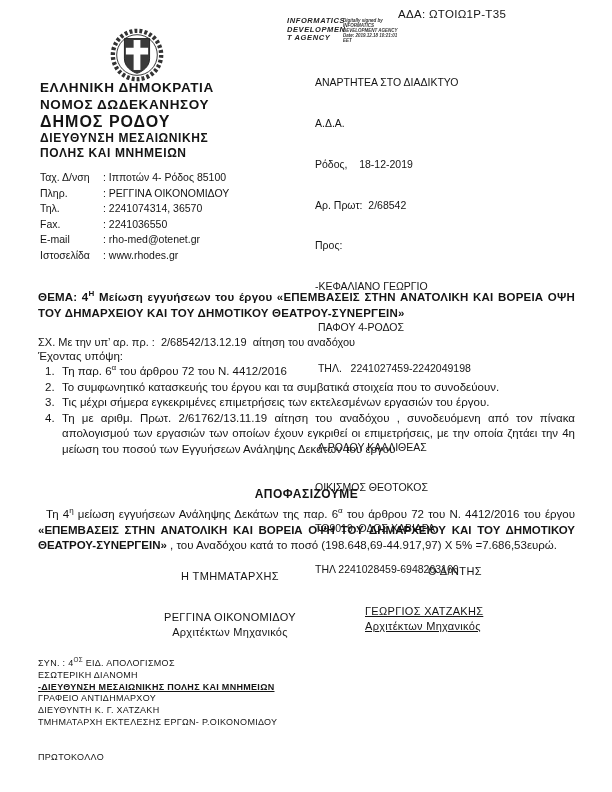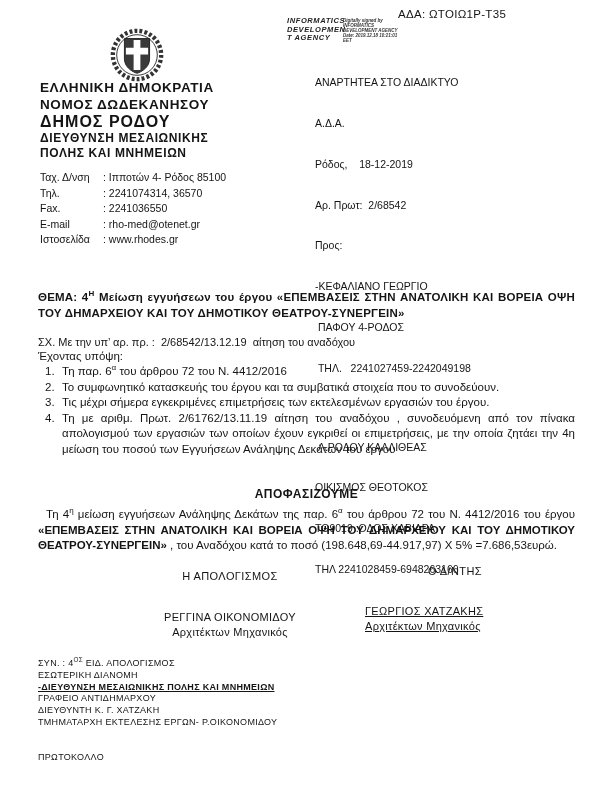--- a/index.html
+++ b/index.html
@@ -84,20 +84,21 @@
   <div class="abs org">
     <div class="org-l1">ΕΛΛΗΝΙΚΗ  ΔΗΜΟΚΡΑΤΙΑ</div>
     <div class="org-l2">ΝΟΜΟΣ ΔΩΔΕΚΑΝΗΣΟΥ</div>
     <div class="org-l3">ΔΗΜΟΣ ΡΟΔΟΥ</div>
     <div class="org-l4">ΔΙΕΥΘΥΝΣΗ ΜΕΣΑΙΩΝΙΚΗΣ</div>
     <div class="org-l5">ΠΟΛΗΣ ΚΑΙ ΜΝΗΜΕΙΩΝ</div>
   </div>
 
   <div class="abs contact">
     <div><span class="lbl">Ταχ. Δ/νση</span><span>: Ιπποτών 4- Ρόδος 85100</span></div>
+    <div><span class="lbl">Πληρ.</span><span>: ΡΕΓΓΙΝΑ ΟΙΚΟΝΟΜΙΔΟΥ</span></div>
     <div><span class="lbl">Τηλ.</span><span>: 2241074314, 36570</span></div>
     <div><span class="lbl">Fax.</span><span>: 2241036550</span></div>
     <div><span class="lbl">E-mail</span><span>: rho-med@otenet.gr</span></div>
     <div><span class="lbl">Ιστοσελίδα</span><span>: www.rhodes.gr</span></div>
   </div>
 
   <div class="abs rhead">
     <div>ΑΝΑΡΤΗΤΕΑ ΣΤΟ ΔΙΑΔΙΚΤΥΟ</div>
     <div>Α.Δ.Α.</div>
     <div>Ρόδος,    18-12-2019</div>
@@ -139,21 +140,21 @@
       <div class="txt">Τη με αριθμ. Πρωτ. 2/61762/13.11.19  αίτηση του αναδόχου , συνοδευόμενη από τον πίνακα απολογισμού των εργασιών των οποίων έχουν εγκριθεί οι επιμετρήσεις, με την οποία ζητάει την  4η μείωση του ποσού των Εγγυήσεων Ανάληψης Δεκάτων του έργου</div>
     </div>
   </div>
 
   <div class="abs decide-h">ΑΠΟΦΑΣΙΖΟΥΜΕ</div>
 
   <div class="abs decision">
     <span>Τη 4</span><sup>η</sup><span> μείωση εγγυήσεων Ανάληψης Δεκάτων της παρ. 6</span><sup>α</sup><span> του άρθρου 72  του Ν. 4412/2016 του έργου  </span><b>«ΕΠΕΜΒΑΣΕΙΣ ΣΤΗΝ ΑΝΑΤΟΛΙΚΗ ΚΑΙ ΒΟΡΕΙΑ ΟΨΗ ΤΟΥ ΔΗΜΑΡΧΕΙΟΥ ΚΑΙ ΤΟΥ ΔΗΜΟΤΙΚΟΥ ΘΕΑΤΡΟΥ-ΣΥΝΕΡΓΕΙΝ»</b><span> , του Αναδόχου κατά  το ποσό (198.648,69-44.917,97) Χ 5% =7.686,53ευρώ.</span>
   </div>
 
-  <div class="abs role-left">Η ΑΠΟΛΟΓΙΣΜΟΣ</div>
+  <div class="abs role-left">Η ΤΜΗΜΑΤΑΡΧΗΣ</div>
   <div class="abs role-right">Ο Δ/ΝΤΗΣ</div>
 
   <div class="abs sig-left">
     <div>ΡΕΓΓΙΝΑ ΟΙΚΟΝΟΜΙΔΟΥ</div>
     <div>Αρχιτέκτων Μηχανικός</div>
   </div>
   <div class="abs sig-right">
     <div>ΓΕΩΡΓΙΟΣ ΧΑΤΖΑΚΗΣ</div>
     <div>Αρχιτέκτων Μηχανικός</div>
   </div>

